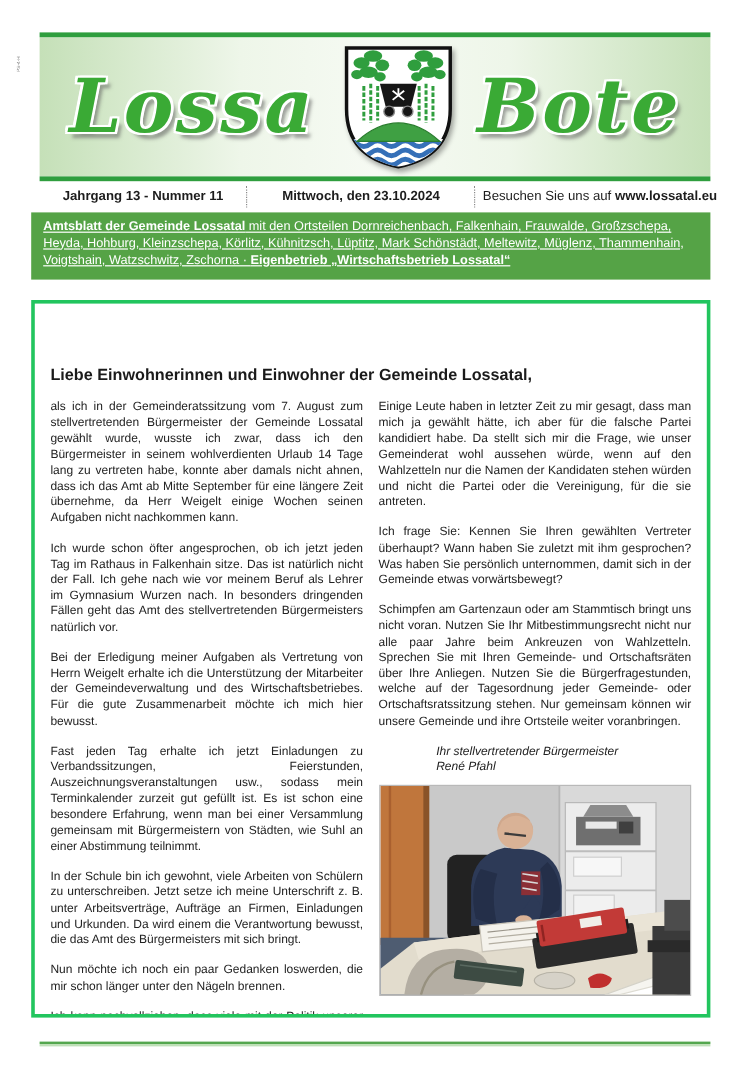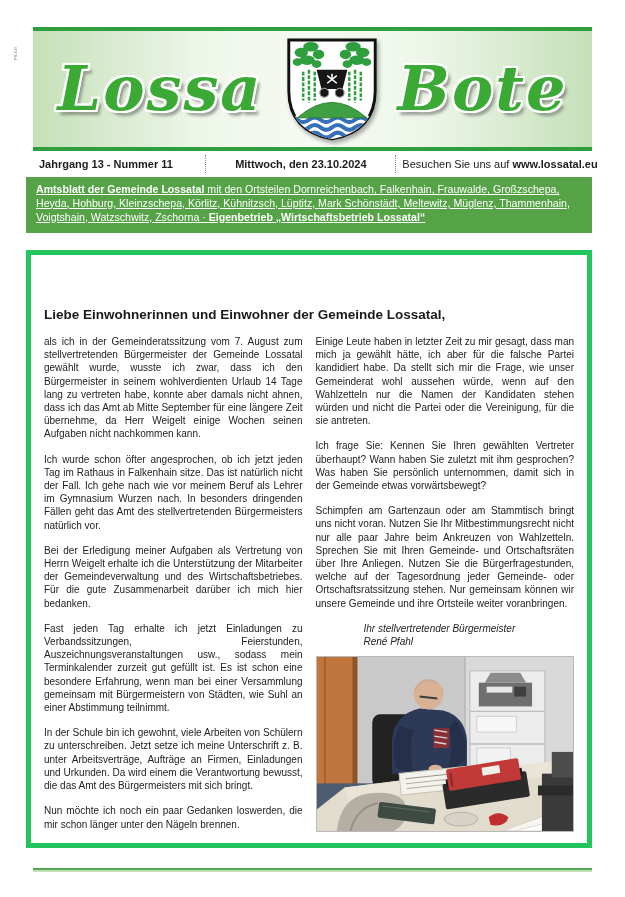--- a/index.html
+++ b/index.html
@@ -22,35 +22,35 @@
       0 -2px 0 #fff, 0 2px 0 #fff, -2px 0 0 #fff, 2px 0 0 #fff,
       4px 5px 3px rgba(90,90,90,.55); }
   .mast-title.left  { margin-right:21px; letter-spacing:2px; }
   .mast-title.right { margin-left:18px;  letter-spacing:2px; }
   .crest { width:96px; height:108px; flex:0 0 auto; filter:drop-shadow(2px 3px 2px rgba(0,0,0,.35)); }
 
   
   .infobar { position:absolute; left:33px; top:152px; width:559px; height:24px;
     display:flex; align-items:center; font-size:11px; color:#1c1c1c; }
   .infobar .cell { padding:0 6px; white-space:nowrap; }
-  .infobar .c1 { width:31%; text-align:left; font-weight:bold; }
+  .infobar .c1 { width:31%; text-align:center; font-weight:bold; }
   .infobar .c2 { width:34%; text-align:center; font-weight:bold; }
   .infobar .c3 { width:35%; text-align:right; font-weight:normal; }
   .infobar .c3 b { font-weight:bold; }
   .vsep { width:0; height:18px; border-left:1px dotted #8a8a8a; }
 
   
   .banner { position:absolute; left:26px; top:177px; width:566px; height:56px;
     background:#55a346; color:#ffffff; font-size:10.6px; line-height:13.8px;
     padding:6px 10px 6px 10px; text-align:left;text-decoration:underline; }
   .banner b { font-weight:bold; }
 
   
   .article-box { position:absolute; left:26px; top:250px; width:566px; height:598px;
-    border:5px solid #22c55e; background:#fff; padding:52px 13px 0 13px; overflow:hidden; }
+    border:3px solid #22c55e; background:#fff; padding:52px 13px 0 13px; overflow:hidden; }
   .article-heading { font-size:13.5px; font-weight:bold; color:#1a1a1a; margin-bottom:13px; }
   .columns { display:flex; gap:13px; }
   .col { flex:1 1 0; font-size:10px; line-height:13.2px; color:#222; text-align:justify; }
   .col p { margin-bottom:12px; }
   .col p.closing { margin-bottom:12px; }
   .col p.sig { font-style:italic; margin-bottom:0;padding-left:48px; }
   .photo-frame { margin-top:8px; width:100%; height:176px; border:1px solid #b9b9b9; display:block; }
 
   
   .bottom-rule { position:absolute; left:33px; top:868px; width:559px; height:2px;
@@ -129,21 +129,21 @@
   <div class="banner">
     <b>Amtsblatt der Gemeinde Lossatal</b><span> mit den Ortsteilen Dornreichenbach, Falkenhain, Frauwalde, Großzschepa, Heyda, Hohburg, Kleinzschepa, Körlitz, Kühnitzsch, Lüptitz, Mark Schönstädt, Meltewitz, Müglenz, Thammenhain, Voigtshain, Watzschwitz, Zschorna · </span><b>Eigenbetrieb „Wirtschaftsbetrieb Lossatal“</b>
   </div>
 
   <div class="article-box">
     <div class="article-heading">Liebe Einwohnerinnen und Einwohner der Gemeinde Lossatal,</div>
     <div class="columns">
       <div class="col">
         <p>als ich in der Gemeinderatssitzung vom 7. August zum stellvertretenden Bürgermeister der Gemeinde Lossatal gewählt wurde, wusste ich zwar, dass ich den Bürgermeister in seinem wohlverdienten Urlaub 14 Tage lang zu vertreten habe, konnte aber damals nicht ahnen, dass ich das Amt ab Mitte September für eine längere Zeit übernehme, da Herr Weigelt einige Wochen seinen Aufgaben nicht nachkommen kann.</p>
         <p>Ich wurde schon öfter angesprochen, ob ich jetzt jeden Tag im Rathaus in Falkenhain sitze. Das ist natürlich nicht der Fall. Ich gehe nach wie vor meinem Beruf als Lehrer im Gymnasium Wurzen nach. In besonders dringenden Fällen geht das Amt des stellvertretenden Bürgermeisters natürlich vor.</p>
-        <p>Bei der Erledigung meiner Aufgaben als Vertretung von Herrn Weigelt erhalte ich die Unterstützung der Mitarbeiter der Gemeindeverwaltung und des Wirtschaftsbetriebes. Für die gute Zusammenarbeit darüber ich mich hier bedanken.</p>
+        <p>Bei der Erledigung meiner Aufgaben als Vertretung von Herrn Weigelt erhalte ich die Unterstützung der Mitarbeiter der Gemeindeverwaltung und des Wirtschaftsbetriebes. Für die gute Zusammenarbeit möchte ich mich hier bewusst.</p>
         <p>Fast jeden Tag erhalte ich jetzt Einladungen zu Verbandssitzungen, Feierstunden, Auszeichnungsveranstaltungen usw., sodass mein Terminkalender zurzeit gut gefüllt ist. Es ist schon eine besondere Erfahrung, wenn man bei einer Versammlung gemeinsam mit Bürgermeistern von Städten, wie Suhl an einer Abstimmung teilnimmt.</p>
         <p>In der Schule bin ich gewohnt, viele Arbeiten von Schülern zu unterschreiben. Jetzt setze ich meine Unterschrift z. B. unter Arbeitsverträge, Aufträge an Firmen, Einladungen und Urkunden. Da wird einem die Verantwortung bewusst, die das Amt des Bürgermeisters mit sich bringt.</p>
         <p>Nun möchte ich noch ein paar Gedanken loswerden, die mir schon länger unter den Nägeln brennen.</p>
         <p>Ich kann nachvollziehen, dass viele mit der Politik unserer jetzigen Bundesregierung nicht einverstanden sind. Warum man aber seinen Frust darüber bei den Kommunalwahlen auslässt, ist mir ein Rätsel. Hier geht es nicht um die große Politik, sondern um das Wohl unserer Gemeinde.</p>
       </div>
       <div class="col">
         <p>Einige Leute haben in letzter Zeit zu mir gesagt, dass man mich ja gewählt hätte, ich aber für die falsche Partei kandidiert habe. Da stellt sich mir die Frage, wie unser Gemeinderat wohl aussehen würde, wenn auf den Wahlzetteln nur die Namen der Kandidaten stehen würden und nicht die Partei oder die Vereinigung, für die sie antreten.</p>
         <p>Ich frage Sie: Kennen Sie Ihren gewählten Vertreter überhaupt? Wann haben Sie zuletzt mit ihm gesprochen? Was haben Sie persönlich unternommen, damit sich in der Gemeinde etwas vorwärtsbewegt?</p>
         <p>Schimpfen am Gartenzaun oder am Stammtisch bringt uns nicht voran. Nutzen Sie Ihr Mitbestimmungsrecht nicht nur alle paar Jahre beim Ankreuzen von Wahlzetteln. Sprechen Sie mit Ihren Gemeinde- und Ortschaftsräten über Ihre Anliegen. Nutzen Sie die Bürgerfragestunden, welche auf der Tagesordnung jeder Gemeinde- oder Ortschaftsratssitzung stehen. Nur gemeinsam können wir unsere Gemeinde und ihre Ortsteile weiter voranbringen.</p>
         <p class="sig">Ihr stellvertretender Bürgermeister</p>

